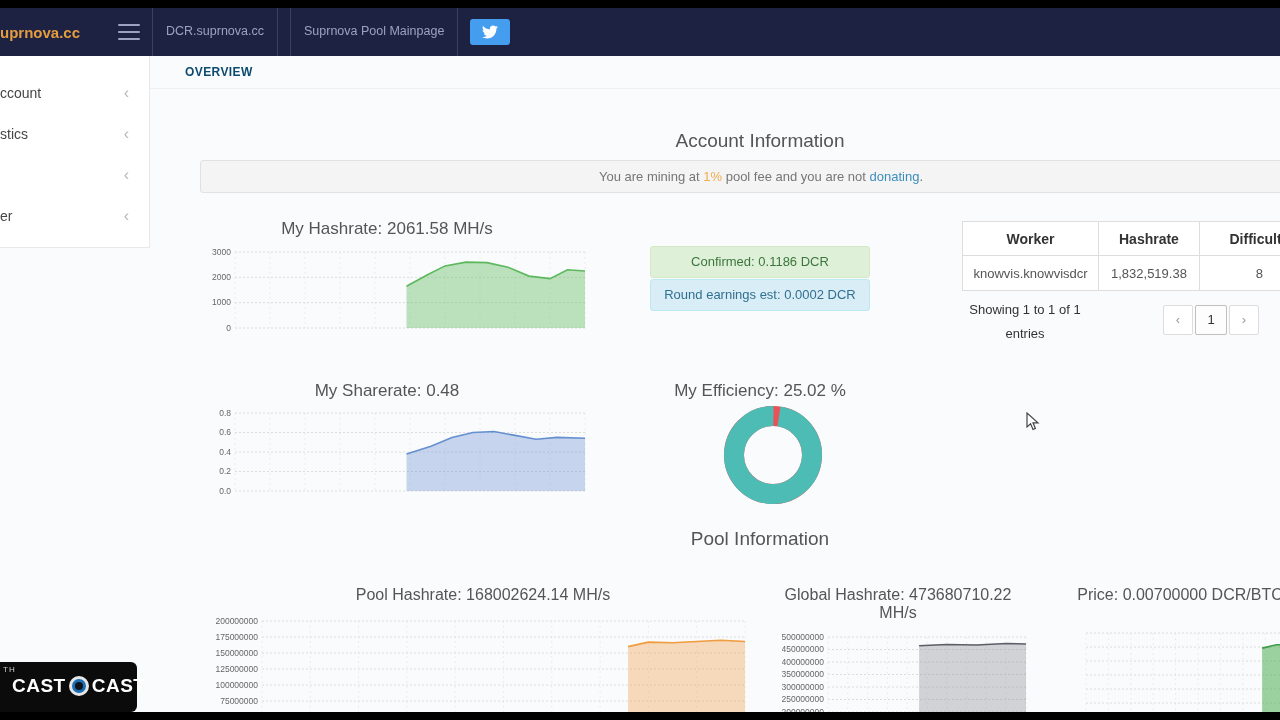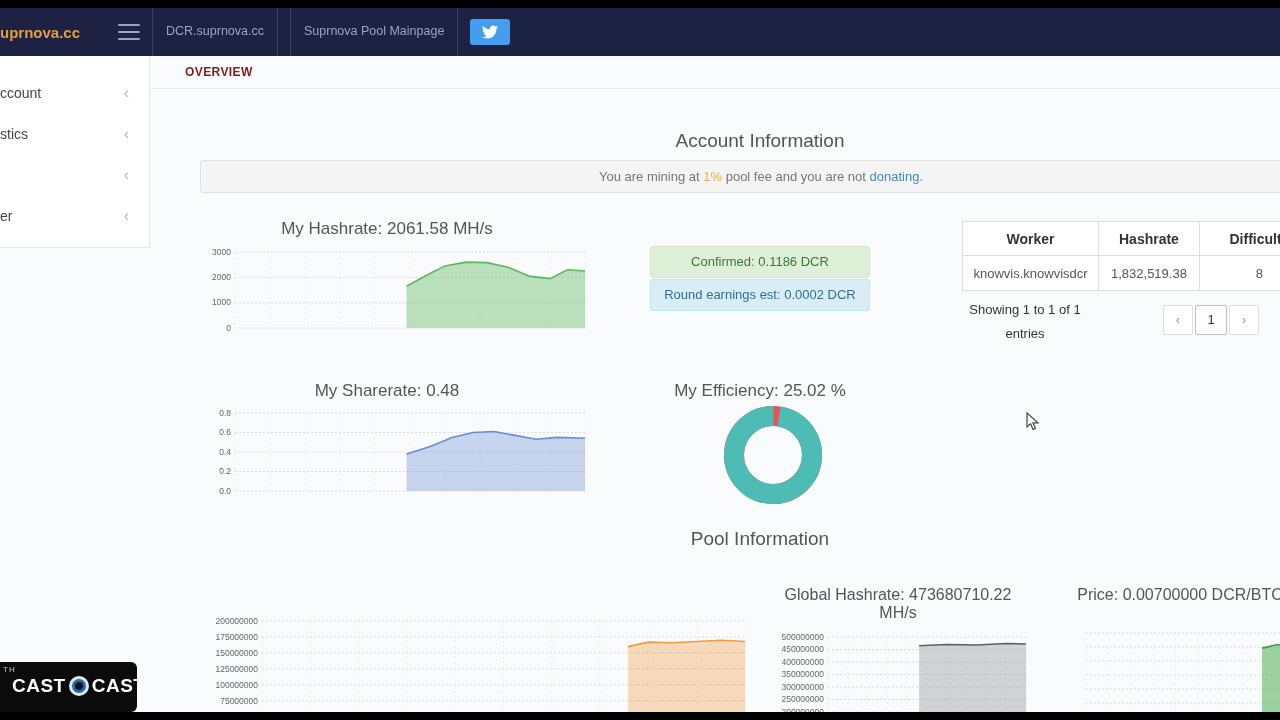--- a/index.html
+++ b/index.html
@@ -18,21 +18,21 @@
   .tw-btn{margin-left:12px;width:40px;height:26px;background:#459df0;border-radius:3px;display:flex;align-items:center;justify-content:center;cursor:pointer;}
 
   
   .body-row{position:absolute;left:0;top:48px;width:1280px;height:656px;overflow:hidden;background:#fafbfc;}
 
   .sidebar{position:absolute;left:0;top:0;width:150px;height:192px;background:#fff;border-right:1px solid #e8e8e8;border-bottom:1px solid #e8e8e8;padding-top:16px;box-sizing:border-box;}
   .side-item{height:41px;display:flex;align-items:center;justify-content:space-between;padding-right:20px;cursor:pointer;}
   .side-item .lbl{font-size:14px;color:#454545;}
   .side-item .chev{font-size:16px;color:#b8b8b8;line-height:1;}
 
-  .overview-label{left:185px;top:9px;font-size:12px;font-weight:bold;color:#7f1d1d;letter-spacing:.4px;}
+  .overview-label{left:185px;top:9px;font-size:12px;font-weight:bold;color:#0c4a6e;letter-spacing:.4px;}
   .content-divider{left:150px;top:32px;width:1130px;height:0;border-top:1px solid #efefef;}
 
   .section-title{font-size:19px;color:#555;text-align:center;font-weight:400;}
   .fee-banner{left:200px;top:104px;width:1120px;height:31px;background:#f4f4f4;border:1px solid #e1e1e1;border-radius:3px;text-align:center;line-height:31px;font-size:13px;color:#767676;}
   .fee-banner .fee{color:#f0ad4e;}
   .fee-banner a{color:#3c8dbc;text-decoration:none;cursor:pointer;}
 
   .chart-title{font-size:17px;color:#555;text-align:center;font-weight:400;}
   .chart-title.small{font-size:16px;}
 
@@ -198,20 +198,21 @@
           </svg></div>
 
       <div class="abs chart-title" style="left:610px;top:325px;width:300px;">My Efficiency: 25.02 %</div>
       <div class="abs chart" style="left:723px;top:349px;width:100px;height:100px;"><svg width="100" height="100">
             <circle cx="50" cy="50" r="39" fill="none" stroke="#e95358" stroke-width="20"></circle>
             <circle cx="50" cy="50" r="39" fill="none" stroke="#4cbcb4" stroke-width="20" stroke-dasharray="239.06514784169175 5.979079138312102" transform="rotate(-81.21600000000001 50 50)"></circle>
           </svg></div>
 
       <div class="abs section-title" style="left:200px;top:472px;width:1120px;">Pool Information</div>
 
+      <div class="abs chart-title small" style="left:233px;top:530px;width:500px;">Pool Hashrate: 168002624.14 MH/s</div>
       <div class="abs chart" style="left:215px;top:556px;width:532px;height:112px;"><svg width="532" height="112">
             <line x1="47" x2="47" y1="9" y2="105" stroke="#ececec" stroke-dasharray="2 3"></line>
             <line x1="95.3" x2="95.3" y1="9" y2="105" stroke="#ececec" stroke-dasharray="2 3"></line>
             <line x1="143.6" x2="143.6" y1="9" y2="105" stroke="#ececec" stroke-dasharray="2 3"></line>
             <line x1="191.9" x2="191.9" y1="9" y2="105" stroke="#ececec" stroke-dasharray="2 3"></line>
             <line x1="240.2" x2="240.2" y1="9" y2="105" stroke="#ececec" stroke-dasharray="2 3"></line>
             <line x1="288.5" x2="288.5" y1="9" y2="105" stroke="#ececec" stroke-dasharray="2 3"></line>
             <line x1="336.8" x2="336.8" y1="9" y2="105" stroke="#ececec" stroke-dasharray="2 3"></line>
             <line x1="385.1" x2="385.1" y1="9" y2="105" stroke="#ececec" stroke-dasharray="2 3"></line>
             <line x1="433.4" x2="433.4" y1="9" y2="105" stroke="#ececec" stroke-dasharray="2 3"></line>

